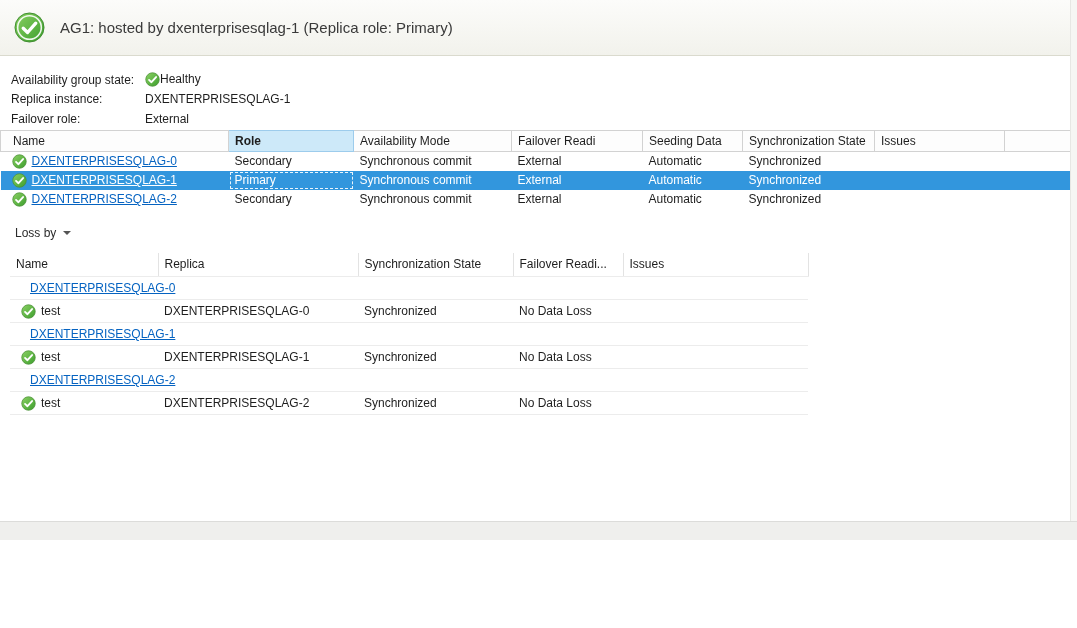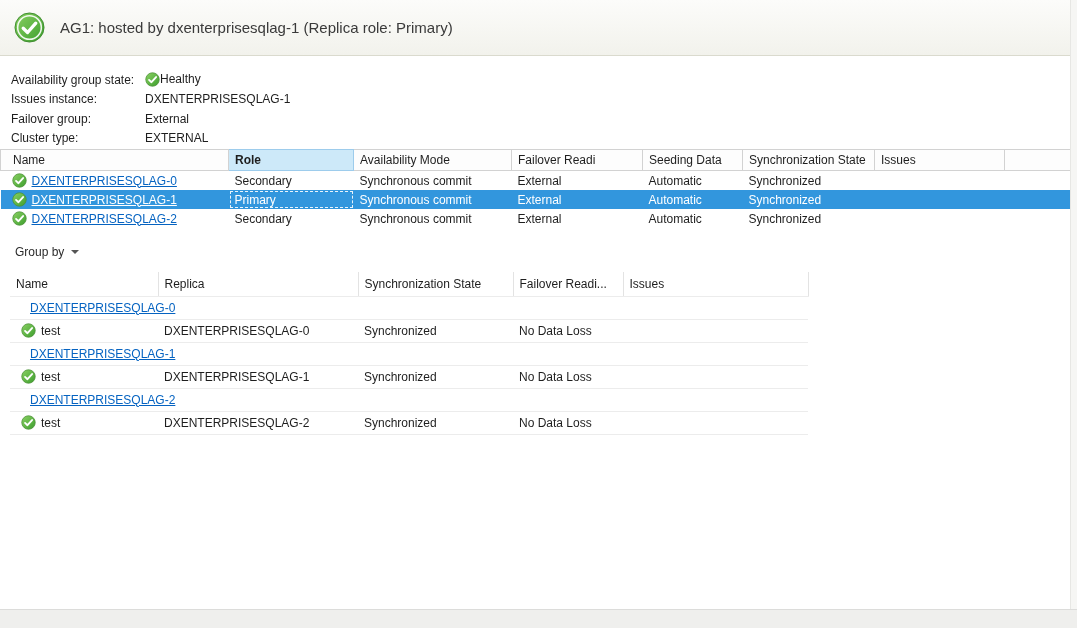--- a/index.html
+++ b/index.html
@@ -4,21 +4,21 @@
 <style>
   * { box-sizing: border-box; margin: 0; padding: 0; }
   html,body { width:1077px; height:628px; }
   body {
     font-family: "Liberation Sans", "DejaVu Sans", sans-serif;
     font-size: 12px;
     color: #1e1e1e;
     background: #fff;
     overflow: hidden;
   }
-  .page { position: relative; width: 1077px; height: 628px; background:#fff; overflow:hidden; }
+  .page { position: relative; width: 1077px; height: 540px; background:#fff; overflow:hidden; }
 
   
   .header-band {
     height: 56px;
     background: linear-gradient(#fcfcfa, #f2f2ec);
     border-bottom: 1px solid #dadace;
     display: flex; align-items: center;
     padding: 0 14px; gap: 15px;
   }
   .header-title { font-size: 15px; color: #3a3a3a; }
@@ -124,35 +124,29 @@
       <div class="summary-label">Availability group state:</div>
       <div class="summary-value">
         <svg class="chk" viewBox="0 0 16 16">
           <circle cx="8" cy="8" r="7.2" fill="url(#gchk)" stroke="#4a8f35" stroke-width="0.8"></circle>
           <path d="M4.3 8.4 L6.9 10.9 L11.8 5.4" fill="none" stroke="#fff" stroke-width="2" stroke-linecap="round" stroke-linejoin="round"></path>
         </svg>
         <span>Healthy</span>
       </div>
     </div>
     <div class="summary-row">
-      <div class="summary-label">Issues instance:</div>
+      <div class="summary-label">Replica instance:</div>
       <div class="summary-value">
           <span>DXENTERPRISESQLAG-1</span>
         </div>
     </div>
     <div class="summary-row">
-      <div class="summary-label">Failover group:</div>
+      <div class="summary-label">Failover role:</div>
       <div class="summary-value">
           <span>External</span>
-        </div>
-    </div>
-    <div class="summary-row">
-      <div class="summary-label">Cluster type:</div>
-      <div class="summary-value">
-          <span>EXTERNAL</span>
         </div>
     </div>
   </div>
 
 
   
   <table class="tbl1">
     <colgroup>
       <col style="width:228px">
         <col style="width:125px">
@@ -228,21 +222,21 @@
         <td>Automatic</td>
         <td>Synchronized</td>
         <td></td>
         <td></td>
       </tr>
     </tbody>
   </table>
 
   
   <div class="groupby">
-    <span>Group by</span>
+    <span>Loss by</span>
     <span class="caret"></span>
   </div>
 
   
   <table class="tbl2">
     <colgroup>
       <col style="width:148px">
         <col style="width:200px">
         <col style="width:155px">
         <col style="width:110px">

